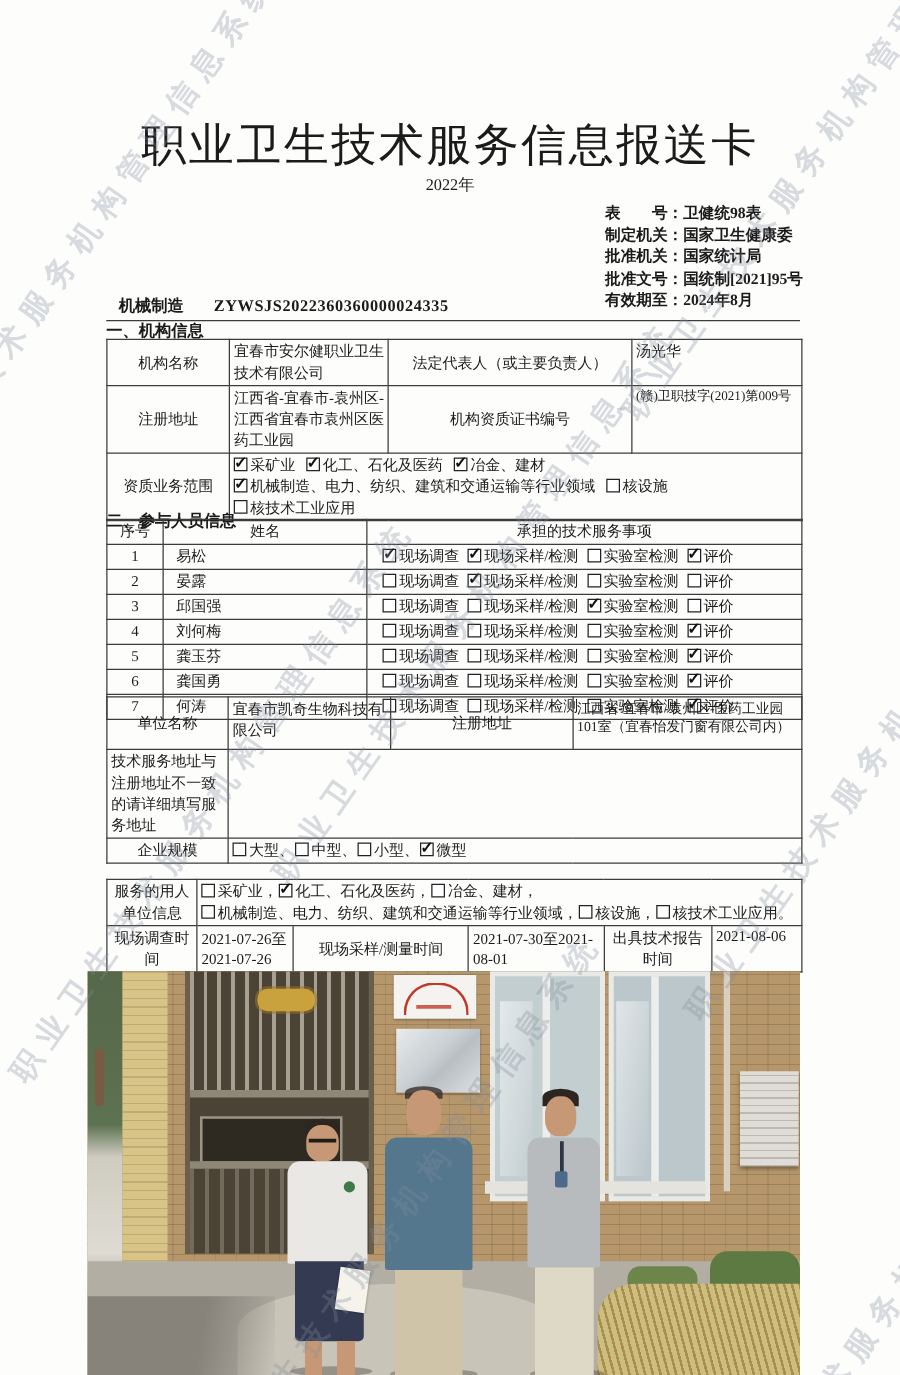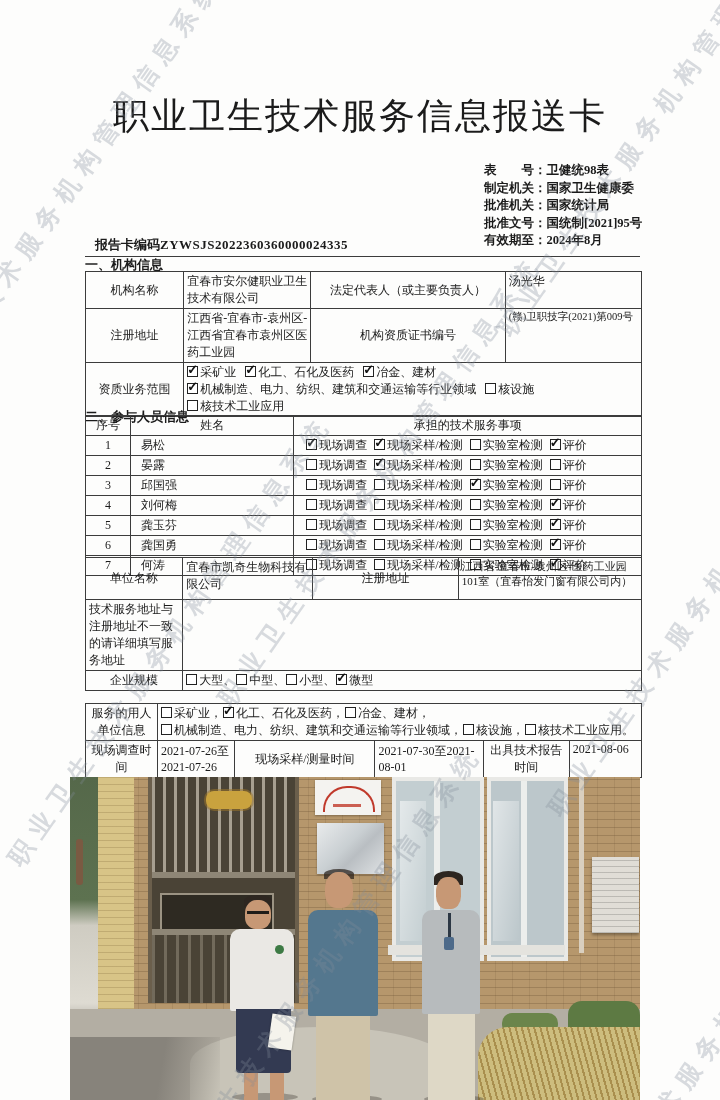--- a/index.html
+++ b/index.html
@@ -11,21 +11,21 @@
       transform:translate(-50%,-50%) rotate(-55deg);pointer-events:none;z-index:5;}
   
   .doc-title{position:absolute;top:92px;left:0;width:720px;text-align:center;
              font-size:36px;font-weight:400;letter-spacing:2px;}
   .doc-year{position:absolute;top:139px;left:0;width:720px;text-align:center;font-size:13px;}
   .meta{position:absolute;left:484px;top:162px;font-size:12.5px;line-height:17.5px;font-weight:600;}
   .meta .row{white-space:nowrap;}
   .report-code{position:absolute;left:85px;top:236px;width:555px;height:20px;
                border-bottom:1px solid #3c3c3c;font-size:13px;font-weight:600;}
   .report-code .lbl{margin-left:10px;}
-  .report-code .val{margin-left:0;letter-spacing:0.5px;}
+  .report-code .val{margin-left:24px;letter-spacing:0.5px;}
   
   .sec-title{position:absolute;left:85px;width:555px;font-size:13px;font-weight:700;}
   table.frm{position:absolute;left:85px;border-collapse:collapse;table-layout:fixed;width:557px;}
   table.frm td{border:1px solid #3c3c3c;font-size:12px;padding:1px 3px;vertical-align:middle;
                overflow:hidden;}
   td.lab{text-align:center;}
   td.val{text-align:left;}
   td.c{text-align:center;}
   
   .cbg{display:inline-block;white-space:nowrap;}
@@ -110,31 +110,32 @@
 
   <div class="wm" style="left:60px;top:200px">职业卫生技术服务机构管理信息系统</div>
   <div class="wm" style="left:660px;top:110px">职业卫生技术服务机构管理信息系统</div>
   <div class="wm" style="left:170px;top:640px">职业卫生技术服务机构管理信息系统</div>
   <div class="wm" style="left:710px;top:590px">职业卫生技术服务机构管理信息系统</div>
   <div class="wm" style="left:380px;top:480px">职业卫生技术服务机构管理信息系统</div>
   <div class="wm" style="left:320px;top:970px">职业卫生技术服务机构管理信息系统</div>
   <div class="wm" style="left:720px;top:1030px">职业卫生技术服务机构管理信息系统</div>
 
   <div class="doc-title">职业卫生技术服务信息报送卡</div>
+  <div class="doc-year">2022年</div>
 
   <div class="meta">
     <div class="row"><span>表　　号：</span><span>卫健统98表</span></div>
     <div class="row"><span>制定机关：</span><span>国家卫生健康委</span></div>
     <div class="row"><span>批准机关：</span><span>国家统计局</span></div>
     <div class="row"><span>批准文号：</span><span>国统制[2021]95号</span></div>
     <div class="row"><span>有效期至：</span><span>2024年8月</span></div>
   </div>
 
   <div class="report-code">
-    <span class="lbl">报告卡编码</span><span class="val">ZYWSJS2022360360000024335</span>
+    <span class="lbl">机械制造</span><span class="val">ZYWSJS2022360360000024335</span>
   </div>
 
   <div class="sec-title" style="top:256px">一、机构信息</div>
   <table class="frm" style="top:271px">
     <colgroup>
         <col style="width:98px">
         <col style="width:127px">
         <col style="width:194px">
         <col style="width:136px">
       </colgroup>

